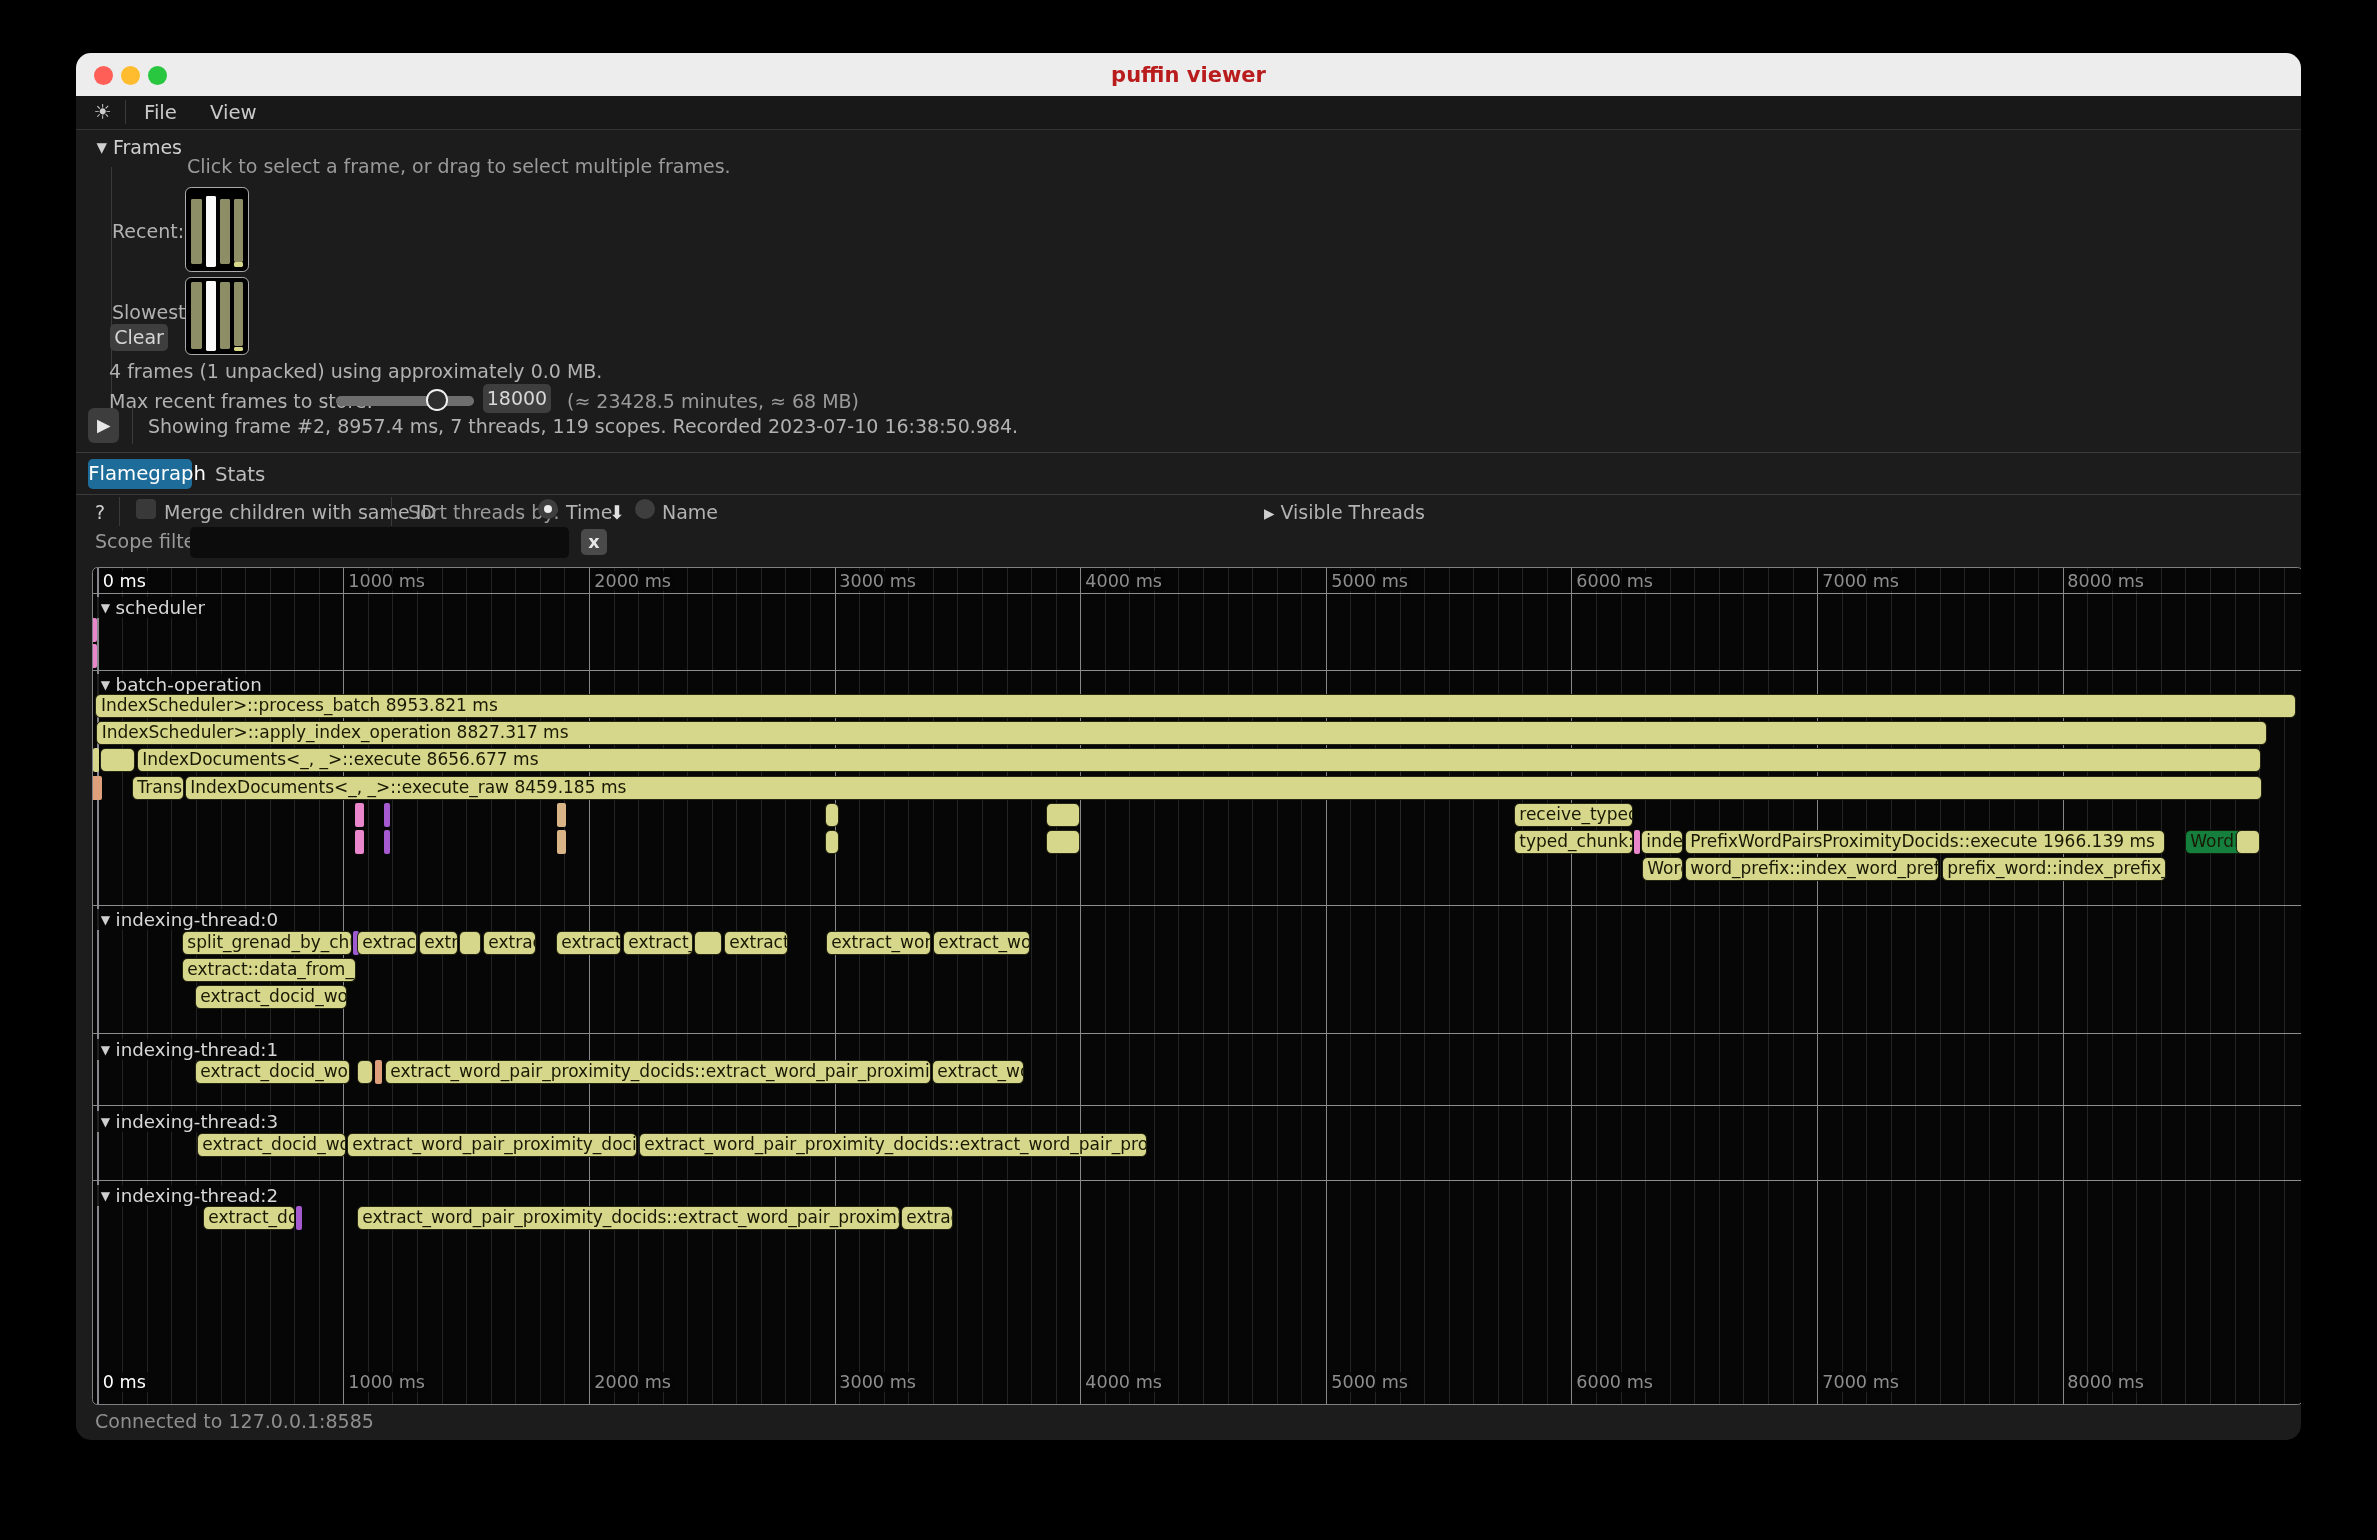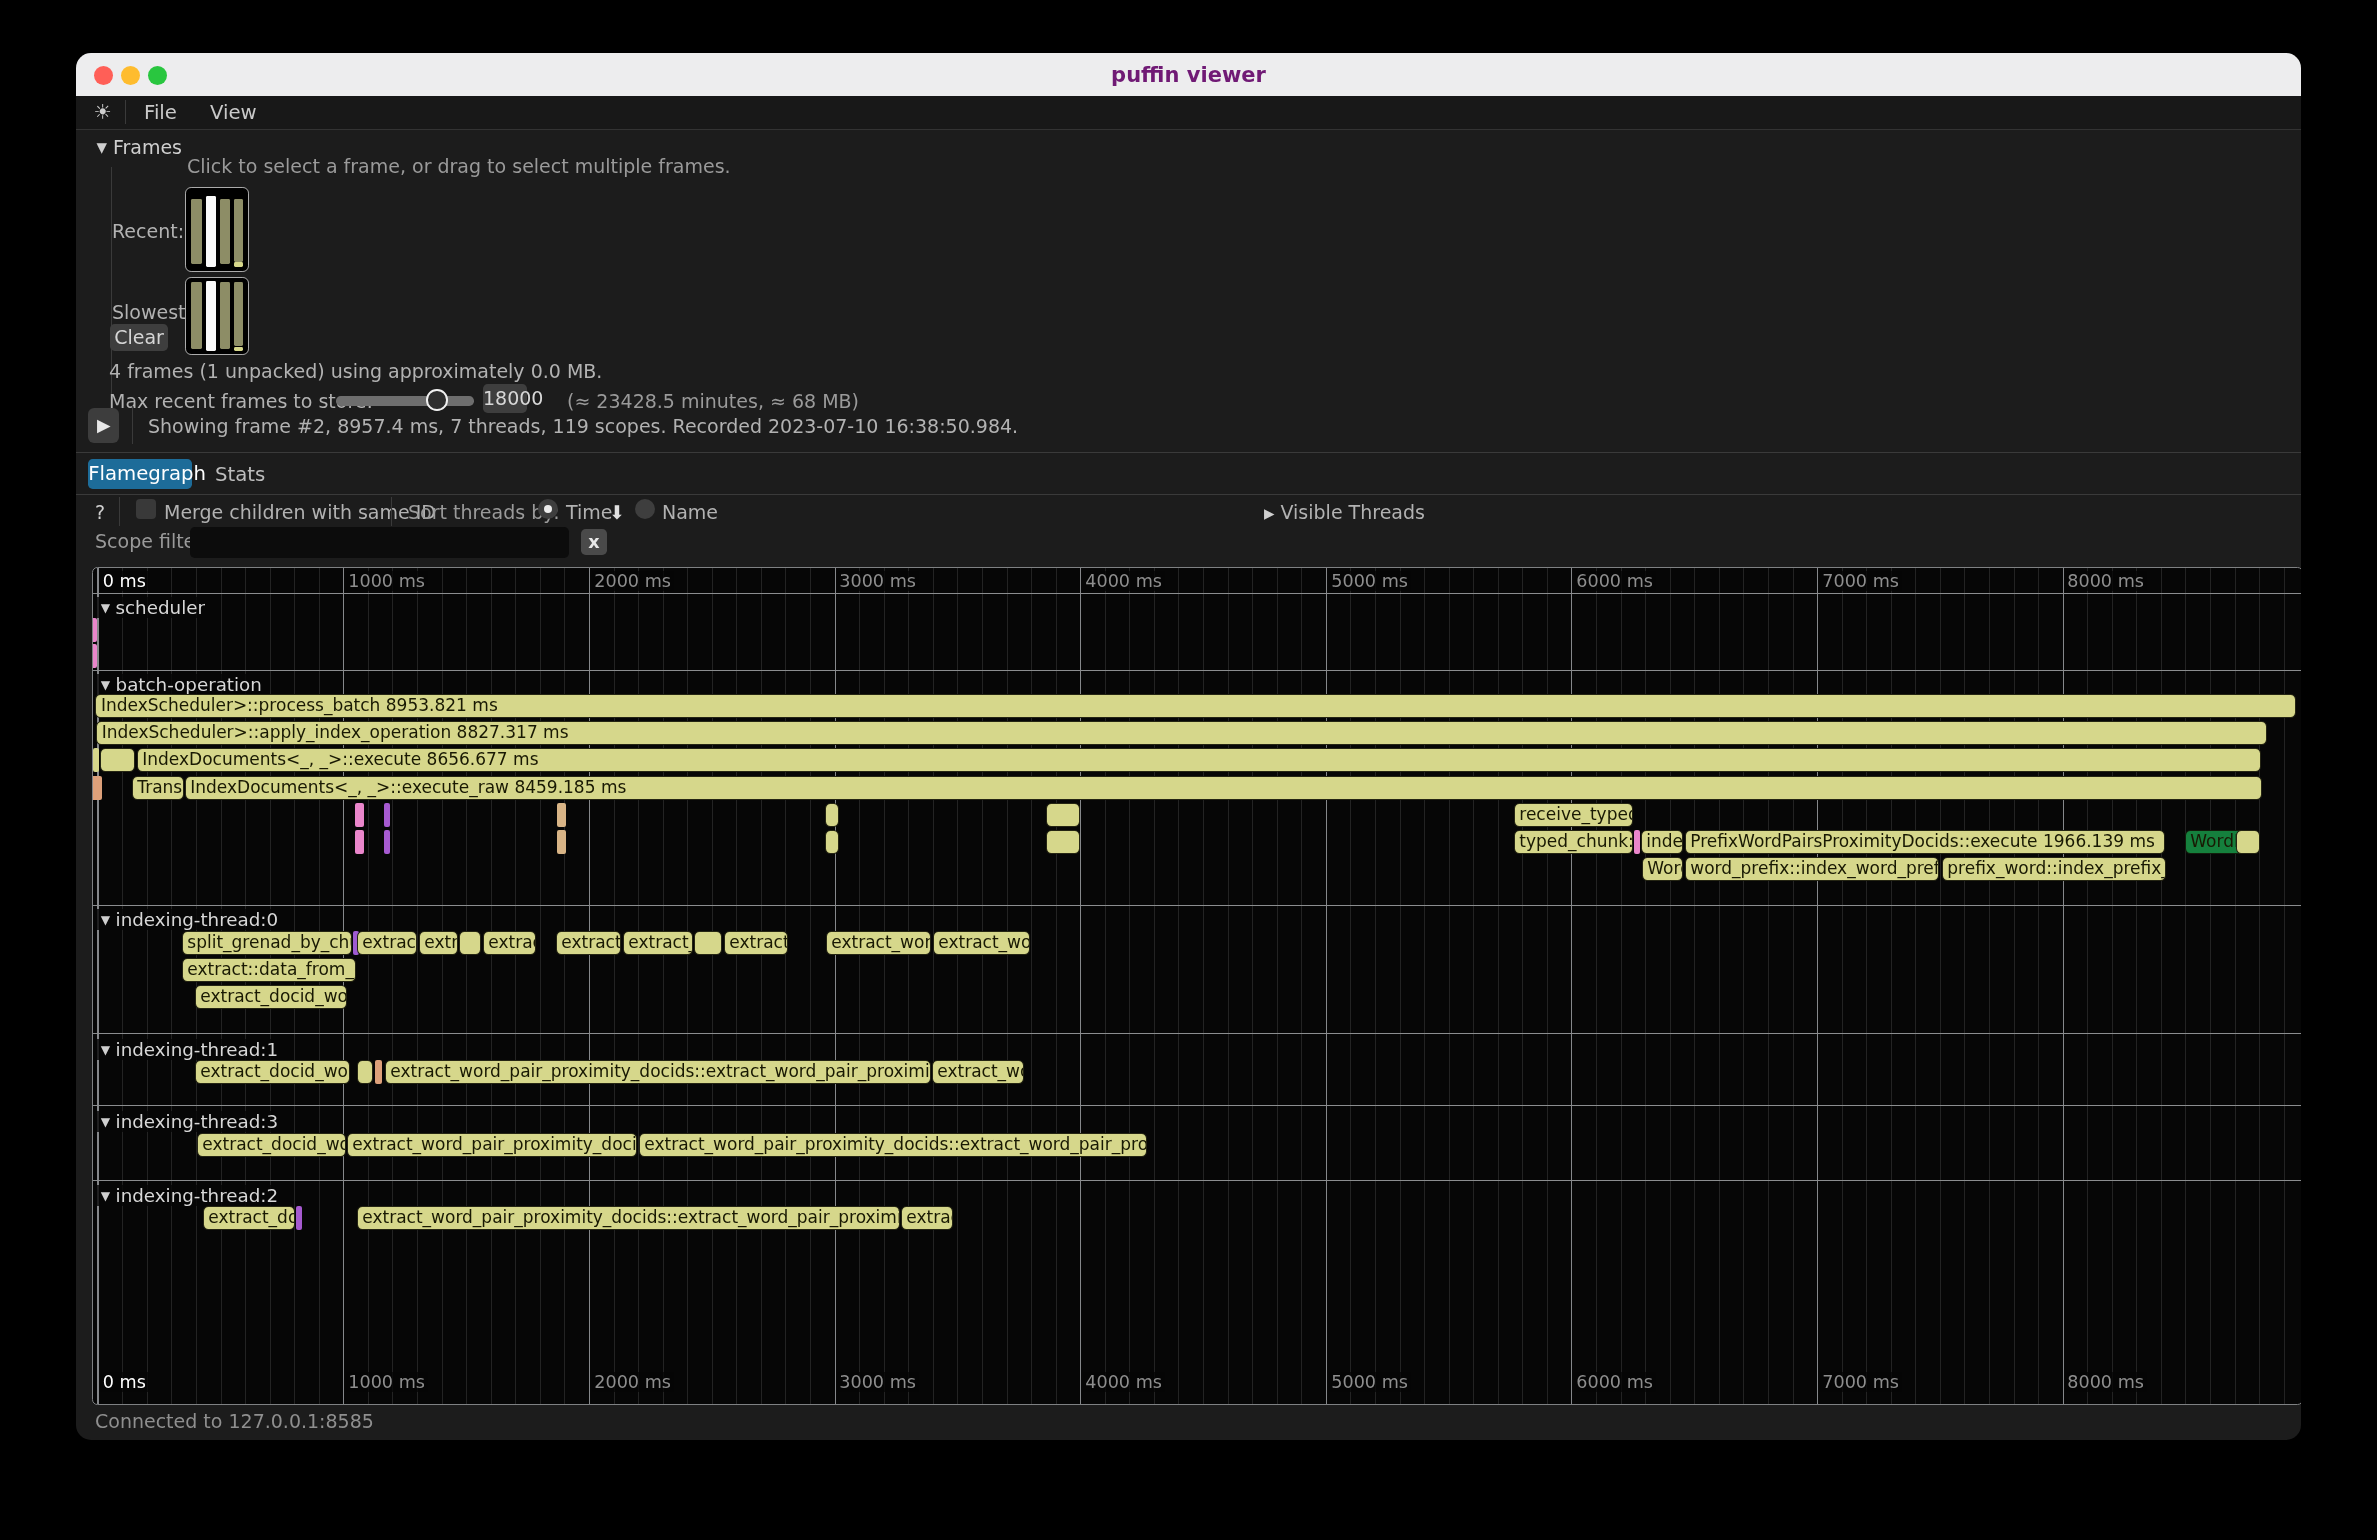--- a/index.html
+++ b/index.html
@@ -6,21 +6,21 @@
     font-family:"DejaVu Sans","Liberation Sans",sans-serif;}
   .window{position:absolute;left:76px;top:53px;width:2225px;height:1387px;
     background:#1c1c1c;border-radius:15px;overflow:hidden;}
   
   .titlebar{position:absolute;left:0;top:0;width:100%;height:43px;background:#ededee;}
   .tl{position:absolute;top:13px;width:19px;height:19px;border-radius:50%;}
   .tl.red{left:17.6px;background:#ff5f57;}
   .tl.yellow{left:45px;background:#febc2e;}
   .tl.green{left:72px;background:#29c63f;}
   .title{position:absolute;left:0;top:9.5px;width:100%;text-align:center;
-    font-size:21px;font-weight:bold;color:#701a75;}
+    font-size:21px;font-weight:bold;color:#b91c1c;}
   
   .menubar{position:absolute;left:0;top:43px;width:100%;height:33px;background:#181818;
     border-bottom:1.4px solid #333;}
   .theme-icon{position:absolute;left:17.6px;top:4.1px;font-size:20.4px;color:#cfcfcf;}
   .menu-div{position:absolute;left:49px;top:4.1px;width:1.4px;height:24.4px;background:#3a3a3a;}
   .menu-item{position:absolute;top:5.4px;font-size:19.7px;color:#c9c9c9;}
   .vline{position:absolute;width:1.4px;background:#3a3a3a;}
   .hline{position:absolute;height:1.4px;background:#3a3a3a;left:0;width:100%;}
   .lbl{position:absolute;font-size:19px;color:#b2b2b2;white-space:nowrap;}
   .dim{color:#9a9a9a;}
@@ -107,21 +107,21 @@
     <span class="fb" style="left:48px;top:4.1px;bottom:8.1px;width:8.8px;background:#8d8d66"></span>
     <span class="fb" style="left:48px;bottom:2.7px;width:8.8px;height:4.7px;background:#d6d78b"></span>
   </div>
   <div class="btn" style="left:34px;top:271px;width:58px;height:27px;line-height:27px">Clear</div>
 
   <div class="lbl" style="left:33px;top:307px">4 frames (1 unpacked) using approximately 0.0 MB.</div>
 
   <div class="lbl" style="left:33px;top:337px">Max recent frames to store:</div>
   <div class="slider-track" style="left:260px;top:343px;width:138px;height:9.5px"></div>
   <div class="slider-knob" style="left:350px;top:336px"></div>
-  <div class="valuebox" style="left:407px;top:331px;width:44px;height:28.5px;line-height:28.5px">18000</div>
+  <div class="valuebox" style="left:407px;top:331px;width:68px;height:28.5px;line-height:28.5px">18000</div>
   <div class="lbl dim" style="left:491px;top:337px">(≈ 23428.5 minutes, ≈ 68 MB)</div>
 
   <div class="playbtn">▶</div>
   <div class="vline" style="left:56px;top:353px;height:38px"></div>
   <div class="lbl" style="left:72px;top:362px">Showing frame #2, 8957.4 ms, 7 threads, 119 scopes. Recorded 2023-07-10 16:38:50.984.</div>
 
   <div class="hline" style="top:399px"></div>
 
   <div class="tab-active" style="left:12.2px;top:406px;width:104px;height:30px;line-height:30px">Flamegraph</div>
   <div class="tab" style="left:139px;top:410px">Stats</div>

